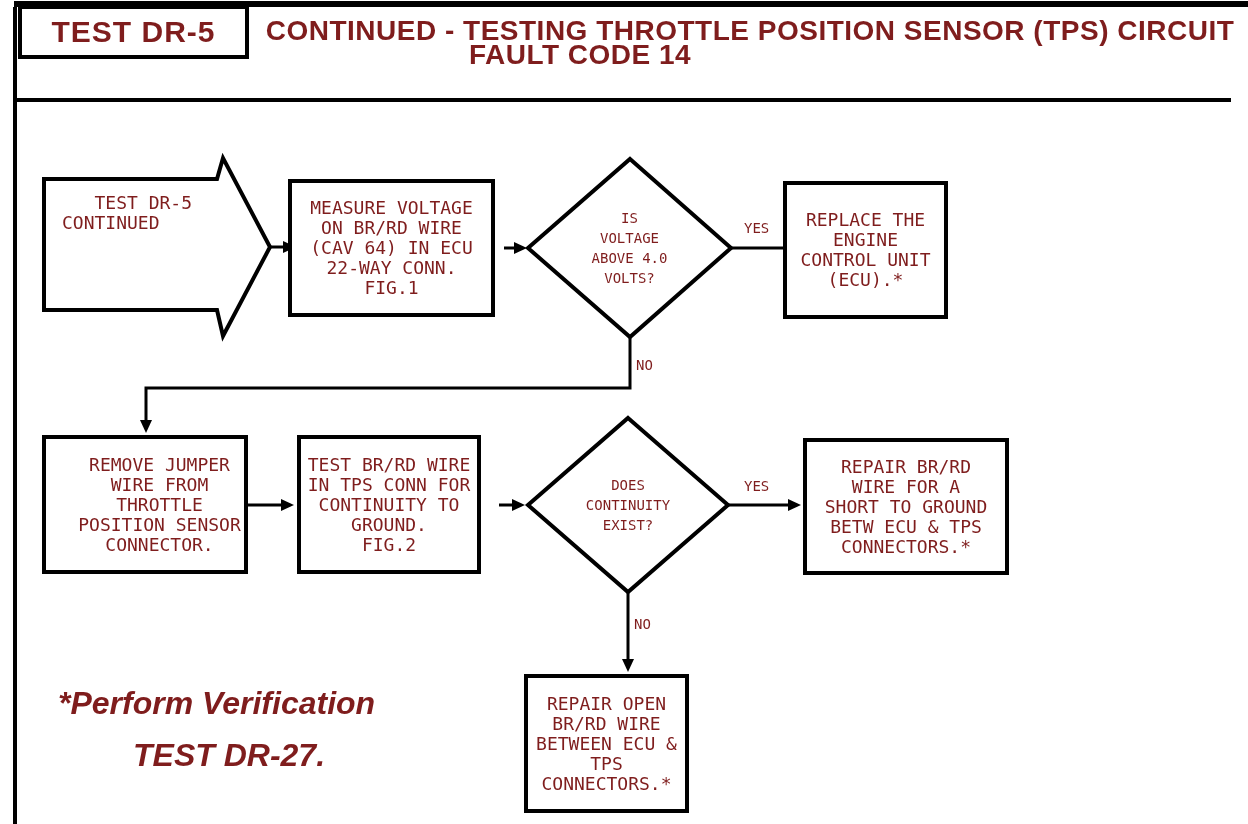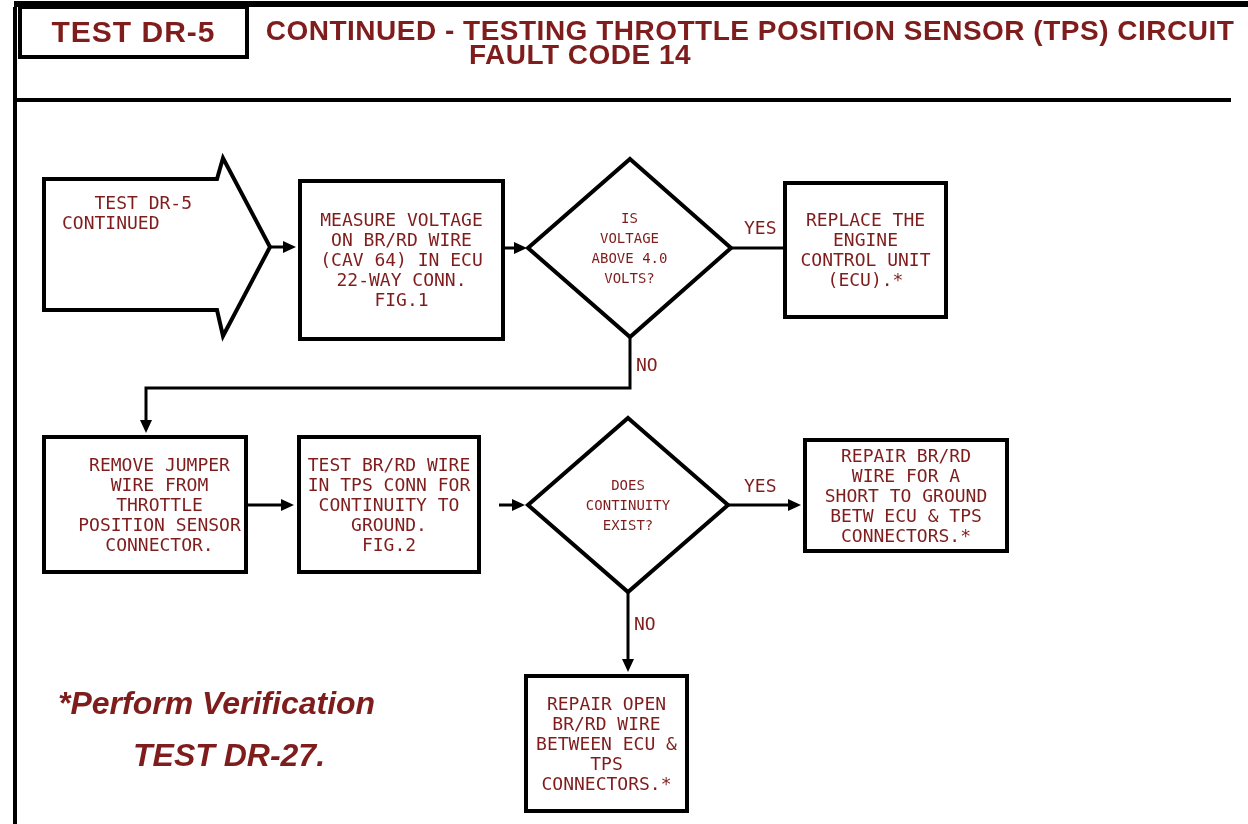--- a/index.html
+++ b/index.html
@@ -25,21 +25,21 @@
   
   .fbox{
     position:absolute;background:#fff;border:4px solid #000;box-sizing:border-box;
     display:flex;align-items:center;justify-content:center;text-align:center;
     font-size:18px;line-height:20px;white-space:pre-line;z-index:2;
   }
   .dtext{
     position:absolute;display:flex;align-items:center;justify-content:center;
     text-align:center;font-size:14px;line-height:20px;white-space:pre-line;z-index:2;
   }
-  .lbl{position:absolute;font-size:18px;line-height:20px;z-index:2;}
+  .lbl{position:absolute;font-size:14px;line-height:20px;z-index:2;}
   #start-text{
     position:absolute;left:62px;top:193px;font-size:18px;line-height:20px;
     white-space:pre;z-index:2;
   }
   .footnote{
     position:absolute;font-family:"Liberation Sans",sans-serif;
     font-weight:bold;font-style:italic;font-size:32px;white-space:nowrap;z-index:2;
   }
   svg{position:absolute;left:0;top:0;z-index:1;}
 </style>
@@ -82,40 +82,40 @@
     <line x1="728" y1="505" x2="788" y2="505" stroke="#000" stroke-width="3"></line>
     <polygon points="801,505 788,499 788,511" fill="#000"></polygon>
 
     <line x1="628" y1="592" x2="628" y2="659" stroke="#000" stroke-width="3"></line>
     <polygon points="628,672 622,659 634,659" fill="#000"></polygon>
   </svg>
 
   <div id="start-text">   TEST DR-5
 CONTINUED</div>
 
-  <div class="fbox" style="left:298px;top:179px;width:207px;height:162px;">MEASURE VOLTAGE
+  <div class="fbox" style="left:288px;top:179px;width:207px;height:138px;">MEASURE VOLTAGE
 ON BR/RD WIRE
 (CAV 64) IN ECU
 22-WAY CONN.
 FIG.1</div>
   <div class="fbox" style="left:783px;top:181px;width:165px;height:138px;">REPLACE THE
 ENGINE
 CONTROL UNIT
 (ECU).*</div>
   <div class="fbox" style="left:42px;top:435px;width:206px;height:139px;padding-left:29px;">REMOVE JUMPER
 WIRE FROM
 THROTTLE
 POSITION SENSOR
 CONNECTOR.</div>
   <div class="fbox" style="left:297px;top:435px;width:184px;height:139px;">TEST BR/RD WIRE
 IN TPS CONN FOR
 CONTINUITY TO
 GROUND.
 FIG.2</div>
-  <div class="fbox" style="left:803px;top:438px;width:206px;height:115px;">REPAIR BR/RD
+  <div class="fbox" style="left:803px;top:438px;width:206px;height:137px;">REPAIR BR/RD
 WIRE FOR A
 SHORT TO GROUND
 BETW ECU &amp; TPS
 CONNECTORS.*</div>
   <div class="fbox" style="left:524px;top:674px;width:165px;height:139px;">REPAIR OPEN
 BR/RD WIRE
 BETWEEN ECU &amp;
 TPS
 CONNECTORS.*</div>
 

